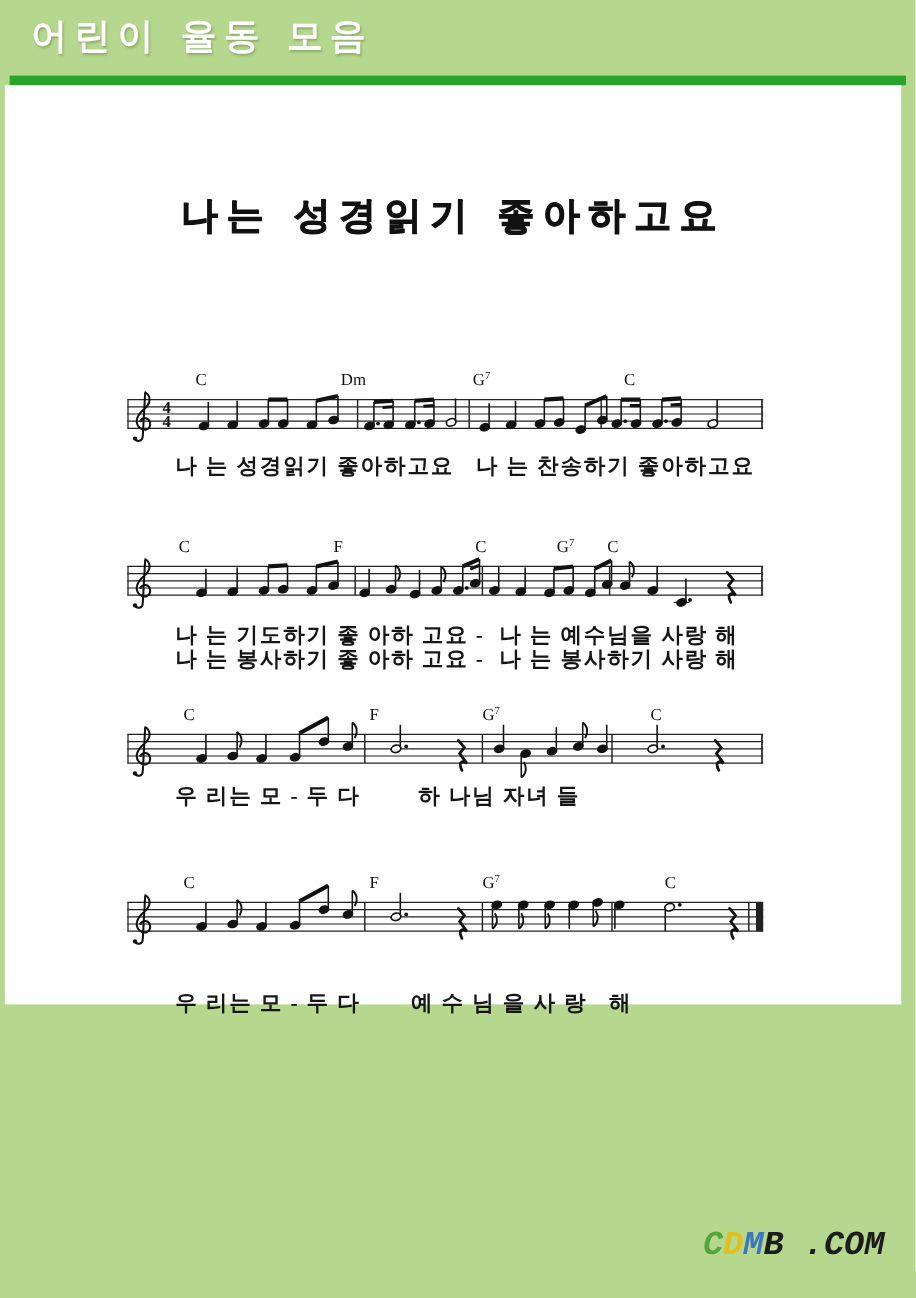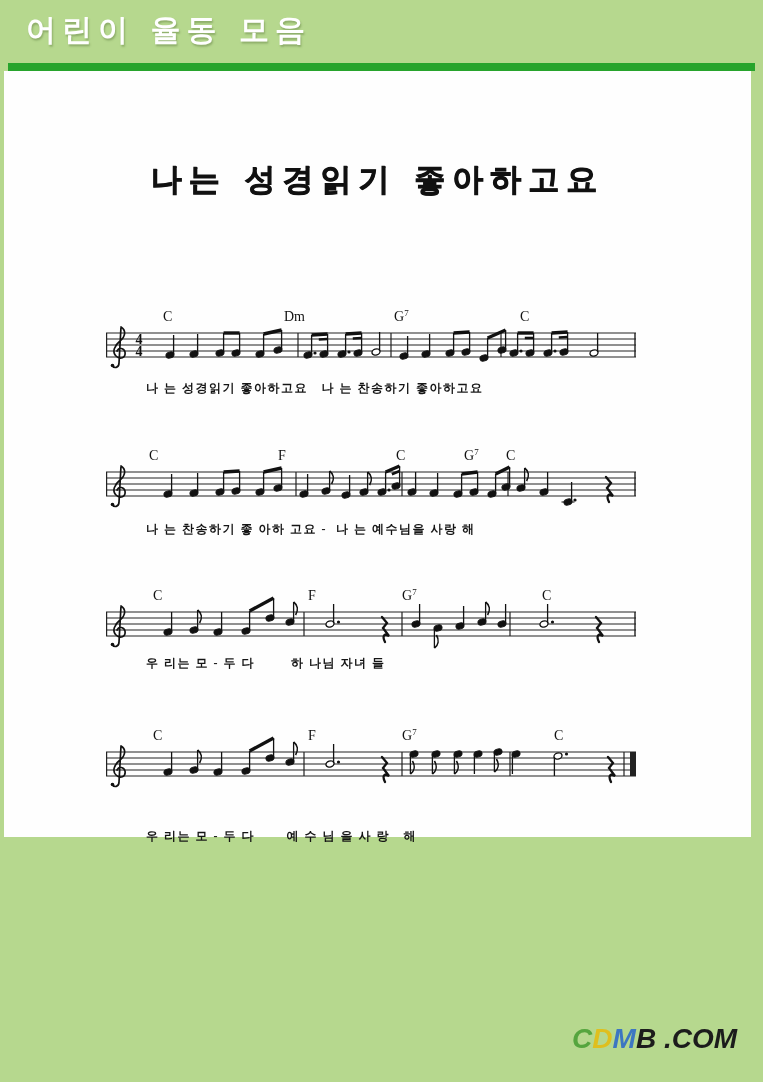--- a/index.html
+++ b/index.html
@@ -23,27 +23,27 @@
   .song-title{
     position:absolute;left:0;top:88px;width:100%;margin:0;
     text-align:center;color:#111;
     font-size:31px;font-weight:900;letter-spacing:7px;
     font-family:"DejaVu Sans", sans-serif;
     -webkit-text-stroke:0.8px #111;
   }
   .system{position:absolute;left:102px;width:540px;height:82px;}
   .lyrics-block{position:absolute;left:142px;color:#151515;}
   .lyrics-line{
-    white-space:pre;font-size:12px;line-height:20px;
+    white-space:pre;font-size:18px;line-height:20px;
     font-family:"Liberation Serif", serif;font-weight:600;letter-spacing:1.5px;
   }
   .logo{
     position:absolute;right:14px;top:952px;
     font-style:italic;font-weight:bold;font-size:28px;letter-spacing:0px;
-    font-family:Liberation Sans, sans-serif;cursor:pointer;
+    font-family:Liberation Mono, monospace;cursor:pointer;
   }
   svg text.chord{font-family:"Liberation Serif", serif;font-size:14px;fill:#111;}
   svg text.tsig{font-family:"Liberation Serif", serif;font-size:14px;font-weight:bold;fill:#111;}
 </style>
 </head>
 <body>
 
 <div class="header">
   <span class="header-title">어린이 율동 모음</span>
 </div>
@@ -314,21 +314,22 @@
         <line x1="448.4" y1="31" x2="448.4" y2="50" stroke="#111" stroke-width="1.3"></line>
         <circle cx="460.5" cy="28" r="1.6" fill="#111"></circle>
         <line x1="143.6" y1="25" x2="167.6" y2="12" stroke="#111" stroke-width="3.4"></line>
         <path d="M276,31 l5,6 l-4,5 l6,8 c-5,-3 -7,0 -4,6" fill="none" stroke="#111" stroke-width="2.3" stroke-linecap="round"></path>
         <path d="M502,31 l5,6 l-4,5 l6,8 c-5,-3 -7,0 -4,6" fill="none" stroke="#111" stroke-width="2.3" stroke-linecap="round"></path>
       </svg>
       <div class="lyrics-block" style="top: 307px;">
         <div class="lyrics-line">나 는 성경읽기 좋아하고요   나 는 찬송하기 좋아하고요</div>
       </div>
       <div class="lyrics-block" style="top: 448px;">
-        <div class="lyrics-line">나 는 찬송하기 좋 아하 고요 -  나 는 예수님을 사랑 해</div>
+        <div class="lyrics-line">나 는 기도하기 좋 아하 고요 -  나 는 예수님을 사랑 해</div>
+        <div class="lyrics-line">나 는 봉사하기 좋 아하 고요 -  나 는 봉사하기 사랑 해</div>
       </div>
       <div class="lyrics-block" style="top: 582px;">
         <div class="lyrics-line">우 리는 모 - 두 다        하 나님 자녀 들</div>
       </div>
       <div class="lyrics-block" style="top: 722px; margin-top: 33px;">
         <div class="lyrics-line">우 리는 모 - 두 다       예 수 님 을 사 랑   해</div>
       </div>
     </div>
   <div id="logo" class="logo"><span style="color: rgb(85, 165, 62);">C</span><span style="color: rgb(223, 191, 30);">D</span><span style="color: rgb(60, 118, 194);">M</span><span style="color: rgb(28, 28, 28);">B</span><span style="color: rgb(28, 28, 28);"> .COM</span></div>
 </div>

